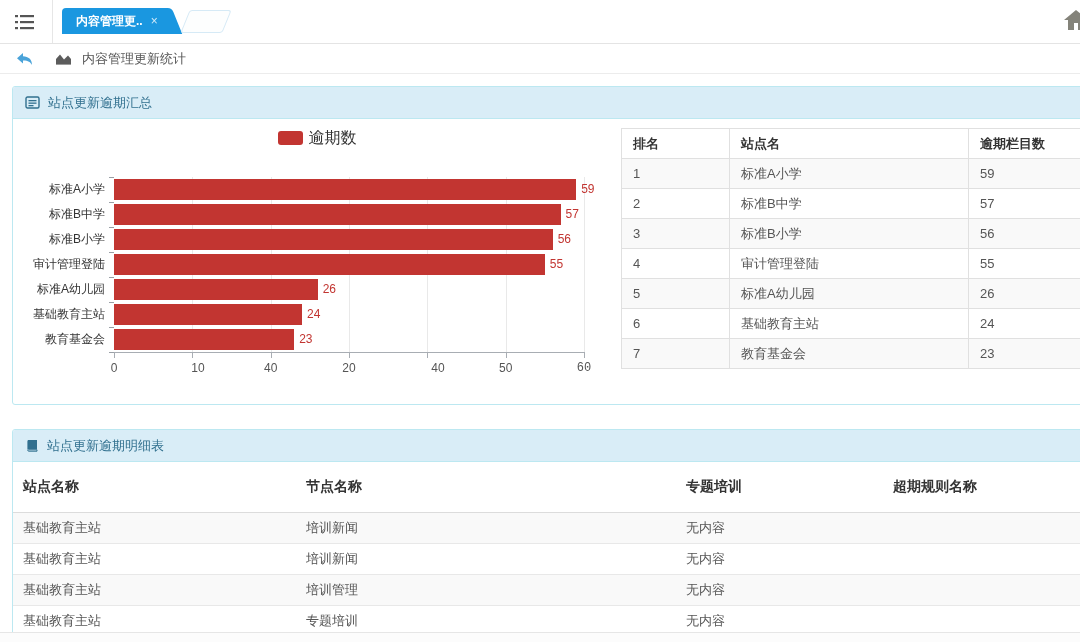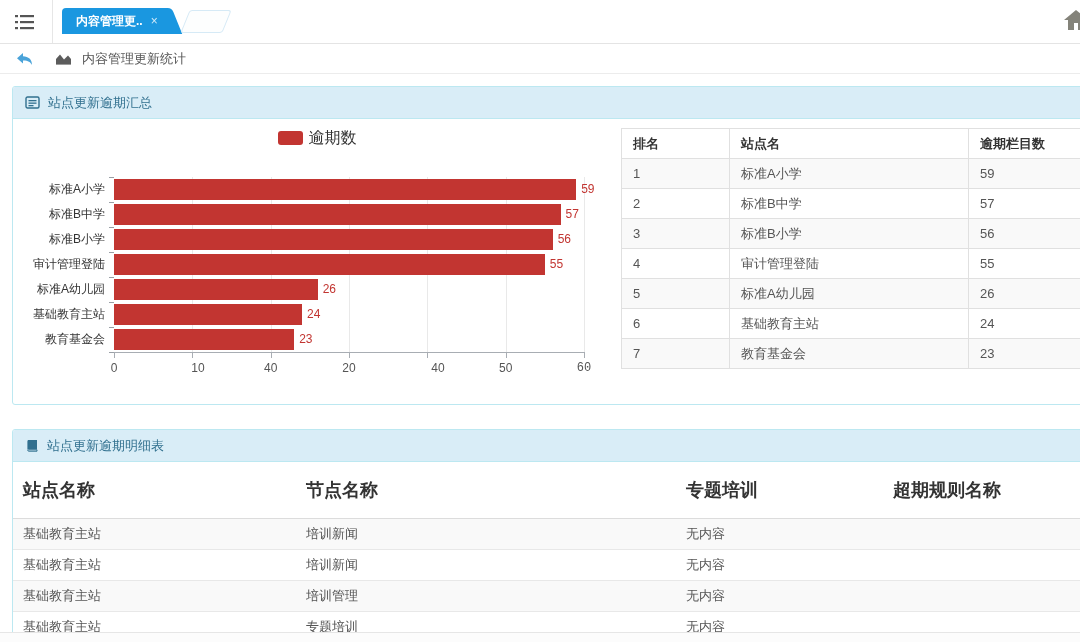--- a/index.html
+++ b/index.html
@@ -58,21 +58,21 @@
   .rank-wrap { padding-top:9px; }
   table.rank { border-collapse:collapse; width:642px; table-layout:fixed; }
   table.rank th, table.rank td { border:1px solid #e0e0e0; height:30px; padding:0 11px;
     font-size:13px; text-align:left; overflow:hidden; white-space:nowrap; }
   table.rank th { color:#333; font-weight:bold; background:#fff; }
   table.rank td { color:#555; }
   table.rank tbody tr:nth-child(odd) { background:#f9f9f9; }
 
   
   table.detail { border-collapse:collapse; width:1248px; table-layout:fixed; }
-  table.detail th { height:31px; padding:16px 10px; font-size:18px; color:#333; font-weight:bold;
+  table.detail th { height:31px; padding:16px 10px; font-size:14px; color:#333; font-weight:bold;
     text-align:left; border-bottom:1px solid #dcdcdc; }
   table.detail td { height:31px; padding:0 10px; font-size:13px; color:#555;
     text-align:left; border-bottom:1px solid #e8e8e8; }
   table.detail tbody tr:nth-child(odd) { background:#f9f9f9; }
 
   .bottom-strip { position:absolute; left:0; top:632px; width:1080px; height:10px;
     background:#fcfcfc; border-top:1px solid #e6e6e6; }
 </style>
 </head>
 <body>

